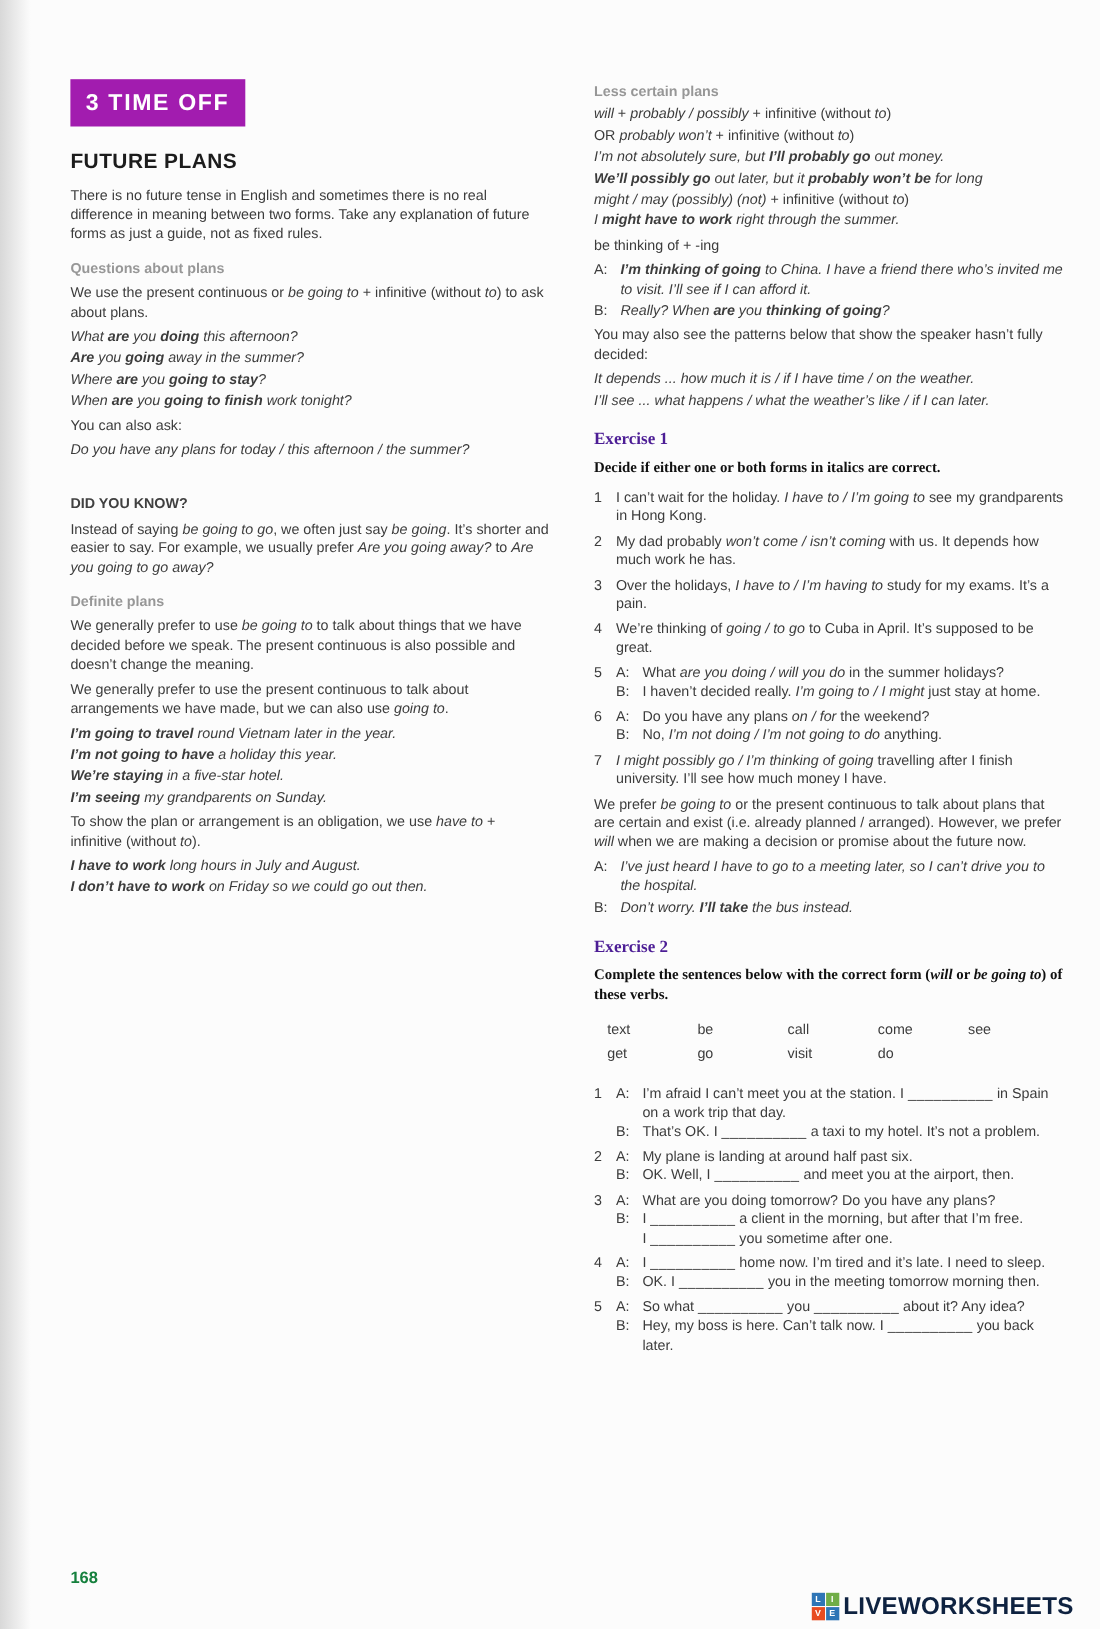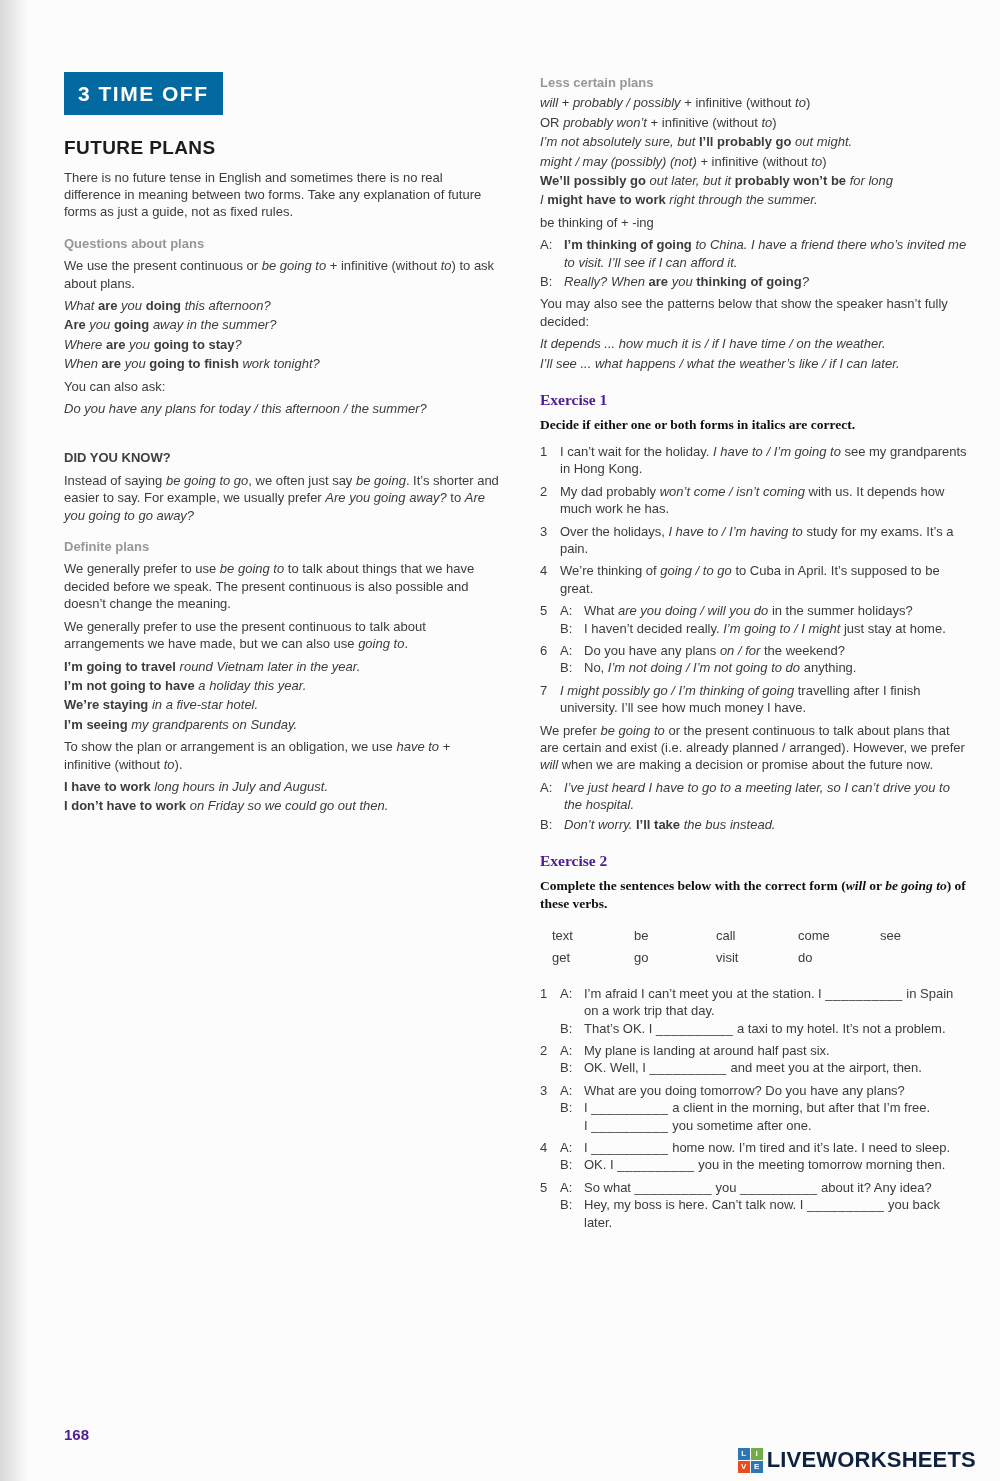--- a/index.html
+++ b/index.html
@@ -6,21 +6,21 @@
   html,body { background:#e8e8e8; }
   body { width:1000px; font-family:"Liberation Sans","DejaVu Sans",sans-serif; }
   .page { position:relative; width:1000px; height:1481px; background:#fcfcfc; overflow:hidden; color:#3c3c3c; }
   .page::before { content:""; position:absolute; left:0; top:0; bottom:0; width:28px;
     background:linear-gradient(to right,#d8d8d8,rgba(252,252,252,0)); pointer-events:none; }
   .columns { position:absolute; top:60px; left:64px; display:flex; gap:40px; width:906px; }
   .col { font-size:13px; line-height:1.34; }
   .col-left { flex:0 0 436px; }
   .col-right { flex:1; min-width:0; }
 
-  .badge { display:inline-block; background:#0369a1; color:#fff; font-weight:bold;
+  .badge { display:inline-block; background:#a21caf; color:#fff; font-weight:bold;
     font-size:21px; letter-spacing:1.5px; padding:8px 14px 7px; margin:12px 0 20px; }
   .title { font-size:19px; font-weight:bold; color:#1c1c1c; letter-spacing:.4px; margin:0 0 8px; }
   .gray-heading { color:#979797; font-weight:bold; margin:14px 0 3px; }
   .bold-heading { color:#404040; font-weight:bold; margin:32px 0 3px; }
   .serif-heading { font-family:"Liberation Serif","DejaVu Serif",serif; font-weight:bold;
     font-size:15.5px; color:#4c1d95; margin:18px 0 5px; }
   .serif-bold { font-family:"Liberation Serif","DejaVu Serif",serif; font-weight:bold;
     font-size:13.5px; color:#101010; margin:0 0 9px; }
   .para { margin:5px 0; }
   .example { margin:0 0 2px; }
@@ -32,44 +32,44 @@
   .list-item { display:flex; margin-bottom:5px; }
   .num { flex:0 0 20px; }
   .item-body { flex:1; min-width:0; }
   .iline { display:flex; }
 
   .wordbox { display:grid; grid-template-columns:repeat(5,1fr); row-gap:5px;
     margin:14px 0 18px; padding:0 8px 0 12px; }
 
   .i { font-style:italic; }
   .b { font-weight:bold; }
-  .bi { font-weight:bold; }
+  .bi { font-weight:bold; font-style:italic; }
   .blank { letter-spacing:.5px; }
 
   .page-number { position:absolute; left:64px; bottom:38px; font-weight:bold;
-    font-size:15px; color:#4c1d95; }
+    font-size:15px; color:#15803d; }
   .brand { position:absolute; right:24px; bottom:8px; display:flex; align-items:center; gap:4px; }
   .tiles { display:grid; grid-template-columns:12px 12px; grid-template-rows:12px 12px; gap:1px; }
   .tile { color:#fff; font-size:8px; font-weight:bold; display:flex;
     align-items:center; justify-content:center; }
   .brand-text { font-size:22px; font-weight:bold; color:#0e2240; letter-spacing:.2px; }
 </style>
 </head>
 <body>
 
 <div class="page">
   <div class="columns">
     <div class="col col-left" id="col-left"><div class="badge">3 TIME OFF</div><div class="title">FUTURE PLANS</div><div class="para"><span>There is no future tense in English and sometimes there is no real difference in meaning between two forms. Take any explanation of future forms as just a guide, not as fixed rules.</span></div><div class="gray-heading"><span>Questions about plans</span></div><div class="para"><span>We use the present continuous or </span><span class="i">be going to</span><span> + infinitive (without </span><span class="i">to</span><span>) to ask about plans.</span></div><div class="example"><span class="i">What </span><span class="bi">are</span><span class="i"> you </span><span class="bi">doing</span><span class="i"> this afternoon?</span></div><div class="example"><span class="bi">Are</span><span class="i"> you </span><span class="bi">going</span><span class="i"> away in the summer?</span></div><div class="example"><span class="i">Where </span><span class="bi">are</span><span class="i"> you </span><span class="bi">going to stay</span><span class="i">?</span></div><div class="example"><span class="i">When </span><span class="bi">are</span><span class="i"> you </span><span class="bi">going to finish</span><span class="i"> work tonight?</span></div><div class="para"><span>You can also ask:</span></div><div class="example"><span class="i">Do you have any plans for today / this afternoon / the summer?</span></div><div class="bold-heading"><span>DID YOU KNOW?</span></div><div class="para"><span>Instead of saying </span><span class="i">be going to go</span><span>, we often just say </span><span class="i">be going</span><span>. It’s shorter and easier to say. For example, we usually prefer </span><span class="i">Are you going away?</span><span> to </span><span class="i">Are you going to go away?</span></div><div class="gray-heading"><span>Definite plans</span></div><div class="para"><span>We generally prefer to use </span><span class="i">be going to</span><span> to talk about things that we have decided before we speak. The present continuous is also possible and doesn’t change the meaning.</span></div><div class="para"><span>We generally prefer to use the present continuous to talk about arrangements we have made, but we can also use </span><span class="i">going to</span><span>.</span></div><div class="example"><span class="bi">I’m going to travel</span><span class="i"> round Vietnam later in the year.</span></div><div class="example"><span class="bi">I’m not going to have</span><span class="i"> a holiday this year.</span></div><div class="example"><span class="bi">We’re staying</span><span class="i"> in a five-star hotel.</span></div><div class="example"><span class="bi">I’m seeing</span><span class="i"> my grandparents on Sunday.</span></div><div class="para"><span>To show the plan or arrangement is an obligation, we use </span><span class="i">have to</span><span> + infinitive (without </span><span class="i">to</span><span>).</span></div><div class="example"><span class="bi">I have to work</span><span class="i"> long hours in July and August.</span></div><div class="example"><span class="bi">I don’t have to work</span><span class="i"> on Friday so we could go out then.</span></div></div>
     <div class="col col-right" id="col-right">
         <div class="gray-heading"><span>Less certain plans</span></div>
         <div class="example"><span class="i">will</span><span> + </span><span class="i">probably / possibly</span><span> + infinitive (without </span><span class="i">to</span><span>)</span></div>
         <div class="example"><span>OR </span><span class="i">probably won’t</span><span> + infinitive (without </span><span class="i">to</span><span>)</span></div>
-        <div class="example"><span class="i">I’m not absolutely sure, but </span><span class="bi">I’ll probably go</span><span class="i"> out might.</span></div>
+        <div class="example"><span class="i">I’m not absolutely sure, but </span><span class="bi">I’ll probably go</span><span class="i"> out money.</span></div>
+        <div class="example"><span class="bi">We’ll possibly go</span><span class="i"> out later, but it </span><span class="bi">probably won’t be</span><span class="i"> for long</span></div>
         <div class="example"><span class="i">might / may (possibly) (not)</span><span> + infinitive (without </span><span class="i">to</span><span>)</span></div>
-        <div class="example"><span class="bi">We’ll possibly go</span><span class="i"> out later, but it </span><span class="bi">probably won’t be</span><span class="i"> for long</span></div>
         <div class="example"><span class="i">I </span><span class="bi">might have to work</span><span class="i"> right through the summer.</span></div>
         <div class="para"><span>be thinking of + -ing</span></div>
         <div class="dialog">
           <span class="dlabel">A:</span>
           <span class="dbody"><span class="bi">I’m thinking of going</span><span class="i"> to China. I have a friend there who’s invited me to visit. I’ll see if I can afford it.</span></span>
         </div>
         <div class="dialog">
           <span class="dlabel">B:</span>
           <span class="dbody"><span class="i">Really? When </span><span class="bi">are</span><span class="i"> you </span><span class="bi">thinking of going</span><span class="i">?</span></span>
         </div>

